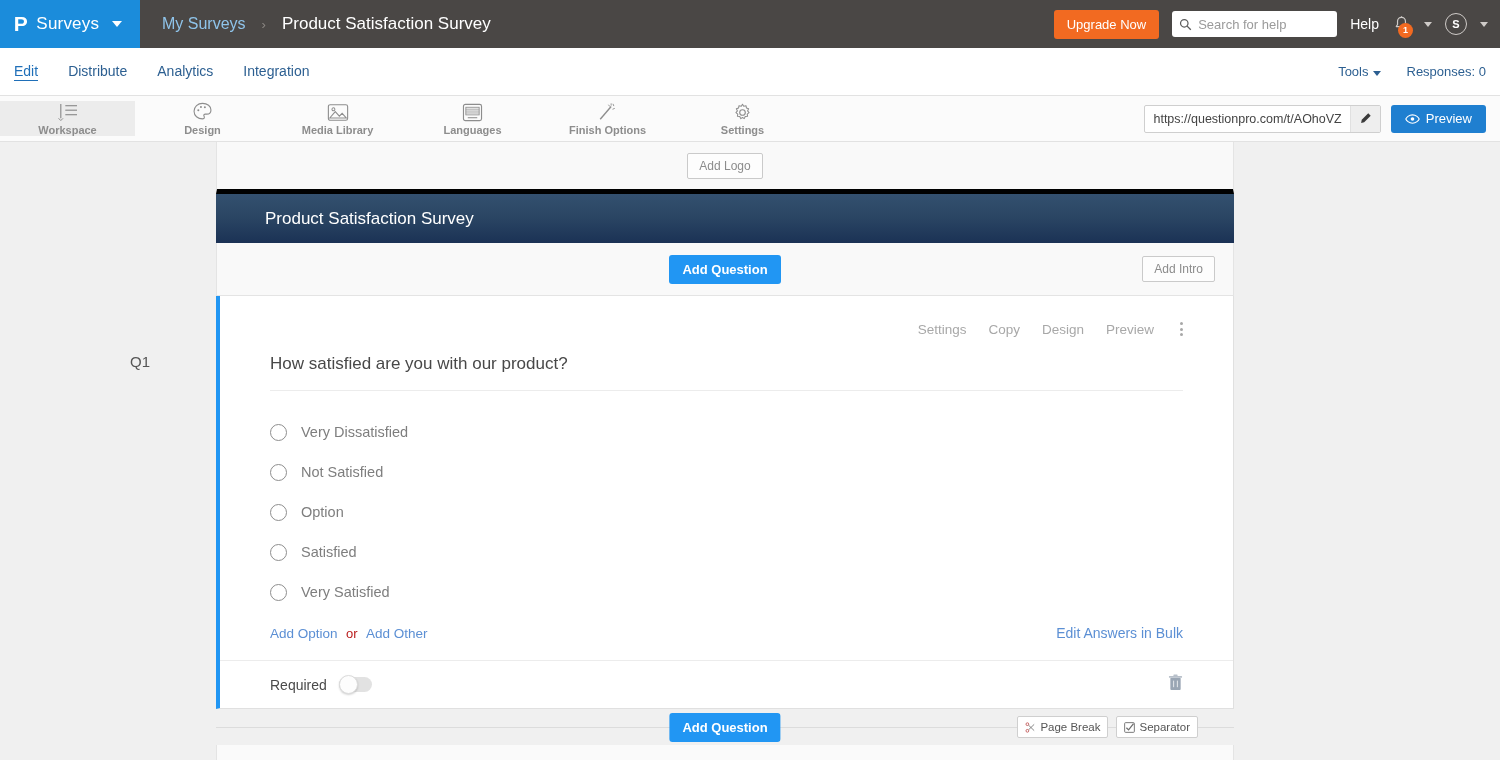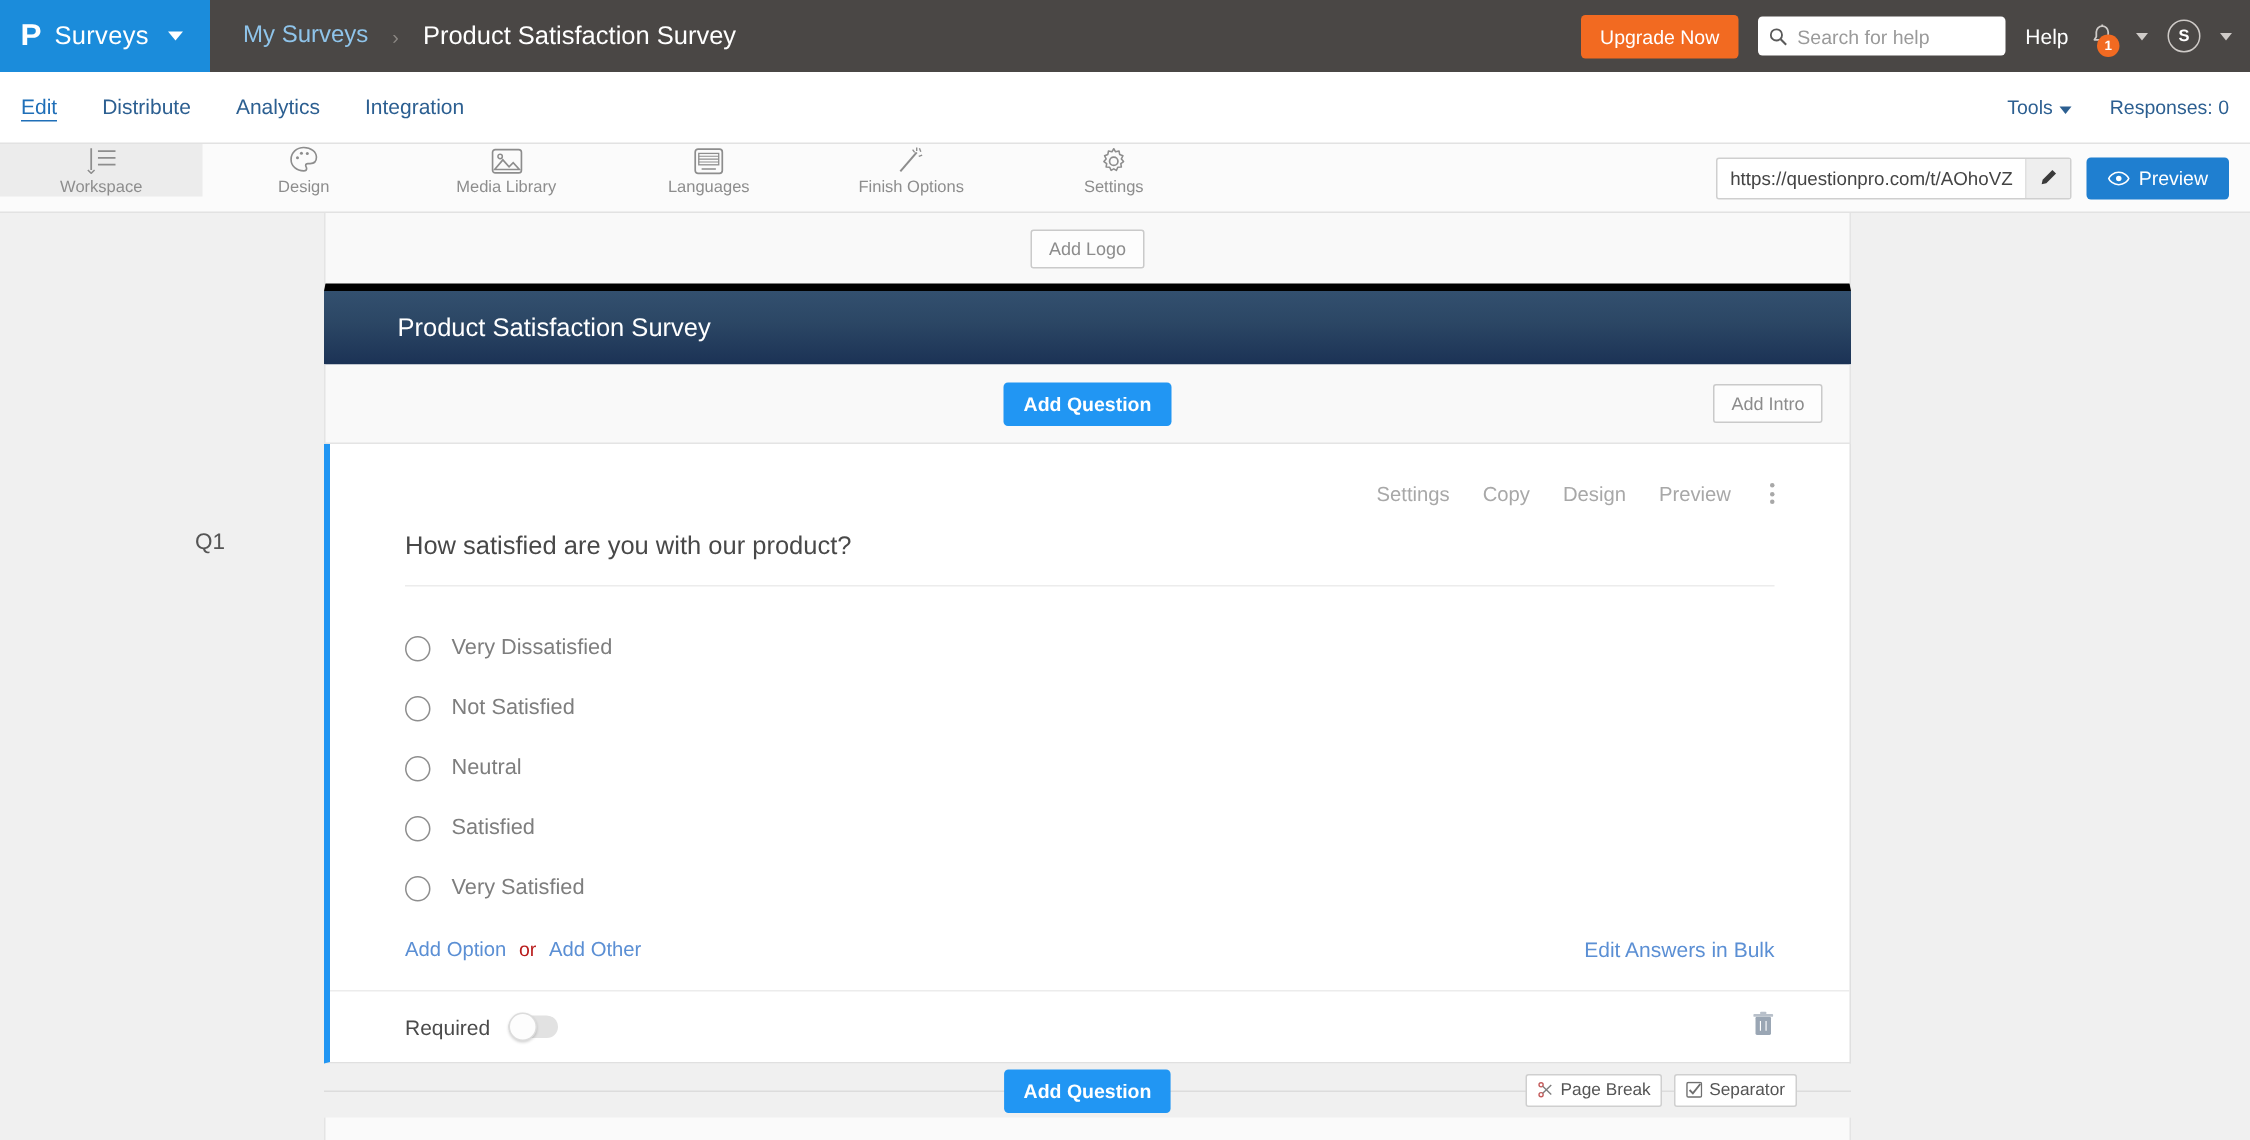--- a/index.html
+++ b/index.html
@@ -86,21 +86,21 @@
     display: inline-block; width: 0; height: 0; margin-left: 4px;
     border-left: 4px solid transparent; border-right: 4px solid transparent;
     border-top: 5px solid #2c5f91;
   }
 
   
   .toolbar {
     height: 46px; background: #fbfbfb; border-bottom: 1px solid #e2e2e2;
     display: flex; align-items: stretch; position: relative;
   }
-  .tool-items { display: flex; align-items: flex-start; }
+  .tool-items { display: flex; align-items: center; font-weight: bold; }
   .tool-item {
     width: 135px; display: flex; flex-direction: column;
     align-items: center; justify-content: center; gap: 1px; cursor: pointer;
   }
   .tool-item.active { background: #ececec; }
   .tool-item .glyph { height: 22px; display: flex; align-items: center; }
   .tool-item .tlabel { font-size: 11px; color: #8d8d8d; }
   .toolbar-right {
     margin-left: auto; display: flex; align-items: center;
     gap: 10px; padding-right: 14px;
@@ -225,21 +225,21 @@
   .bb-center {
     position: absolute; left: 50%; transform: translateX(-50%);
     z-index: 2;
   }
   .bb-right {
     position: absolute; right: 36px; display: flex; gap: 8px; z-index: 2;
   }
   .chip {
     background: #fff; border: 1px solid #cfcfcf; border-radius: 2px;
     font-size: 11.5px; color: #555; padding: 4px 7px; cursor: pointer;
-    display: flex; gap: 4px;
+    display: flex; align-items: center; gap: 4px;
     font-family: "Liberation Sans", sans-serif;
   }
   .lower-band {
     background: #fafafa; border-left: 1px solid #e4e4e4;
     border-right: 1px solid #e4e4e4; height: 46px;
   }
 </style>
 </head>
 <body>
 
@@ -435,21 +435,21 @@
             <div class="option">
               <span class="radio"></span>
               <span class="opt-label">Very Dissatisfied</span>
             </div>
             <div class="option">
               <span class="radio"></span>
               <span class="opt-label">Not Satisfied</span>
             </div>
             <div class="option">
               <span class="radio"></span>
-              <span class="opt-label">Neutral</span>
+              <span class="opt-label">Option</span>
             </div>
             <div class="option">
               <span class="radio"></span>
               <span class="opt-label">Satisfied</span>
             </div>
             <div class="option">
               <span class="radio"></span>
               <span class="opt-label">Very Satisfied</span>
             </div>
           </div>

